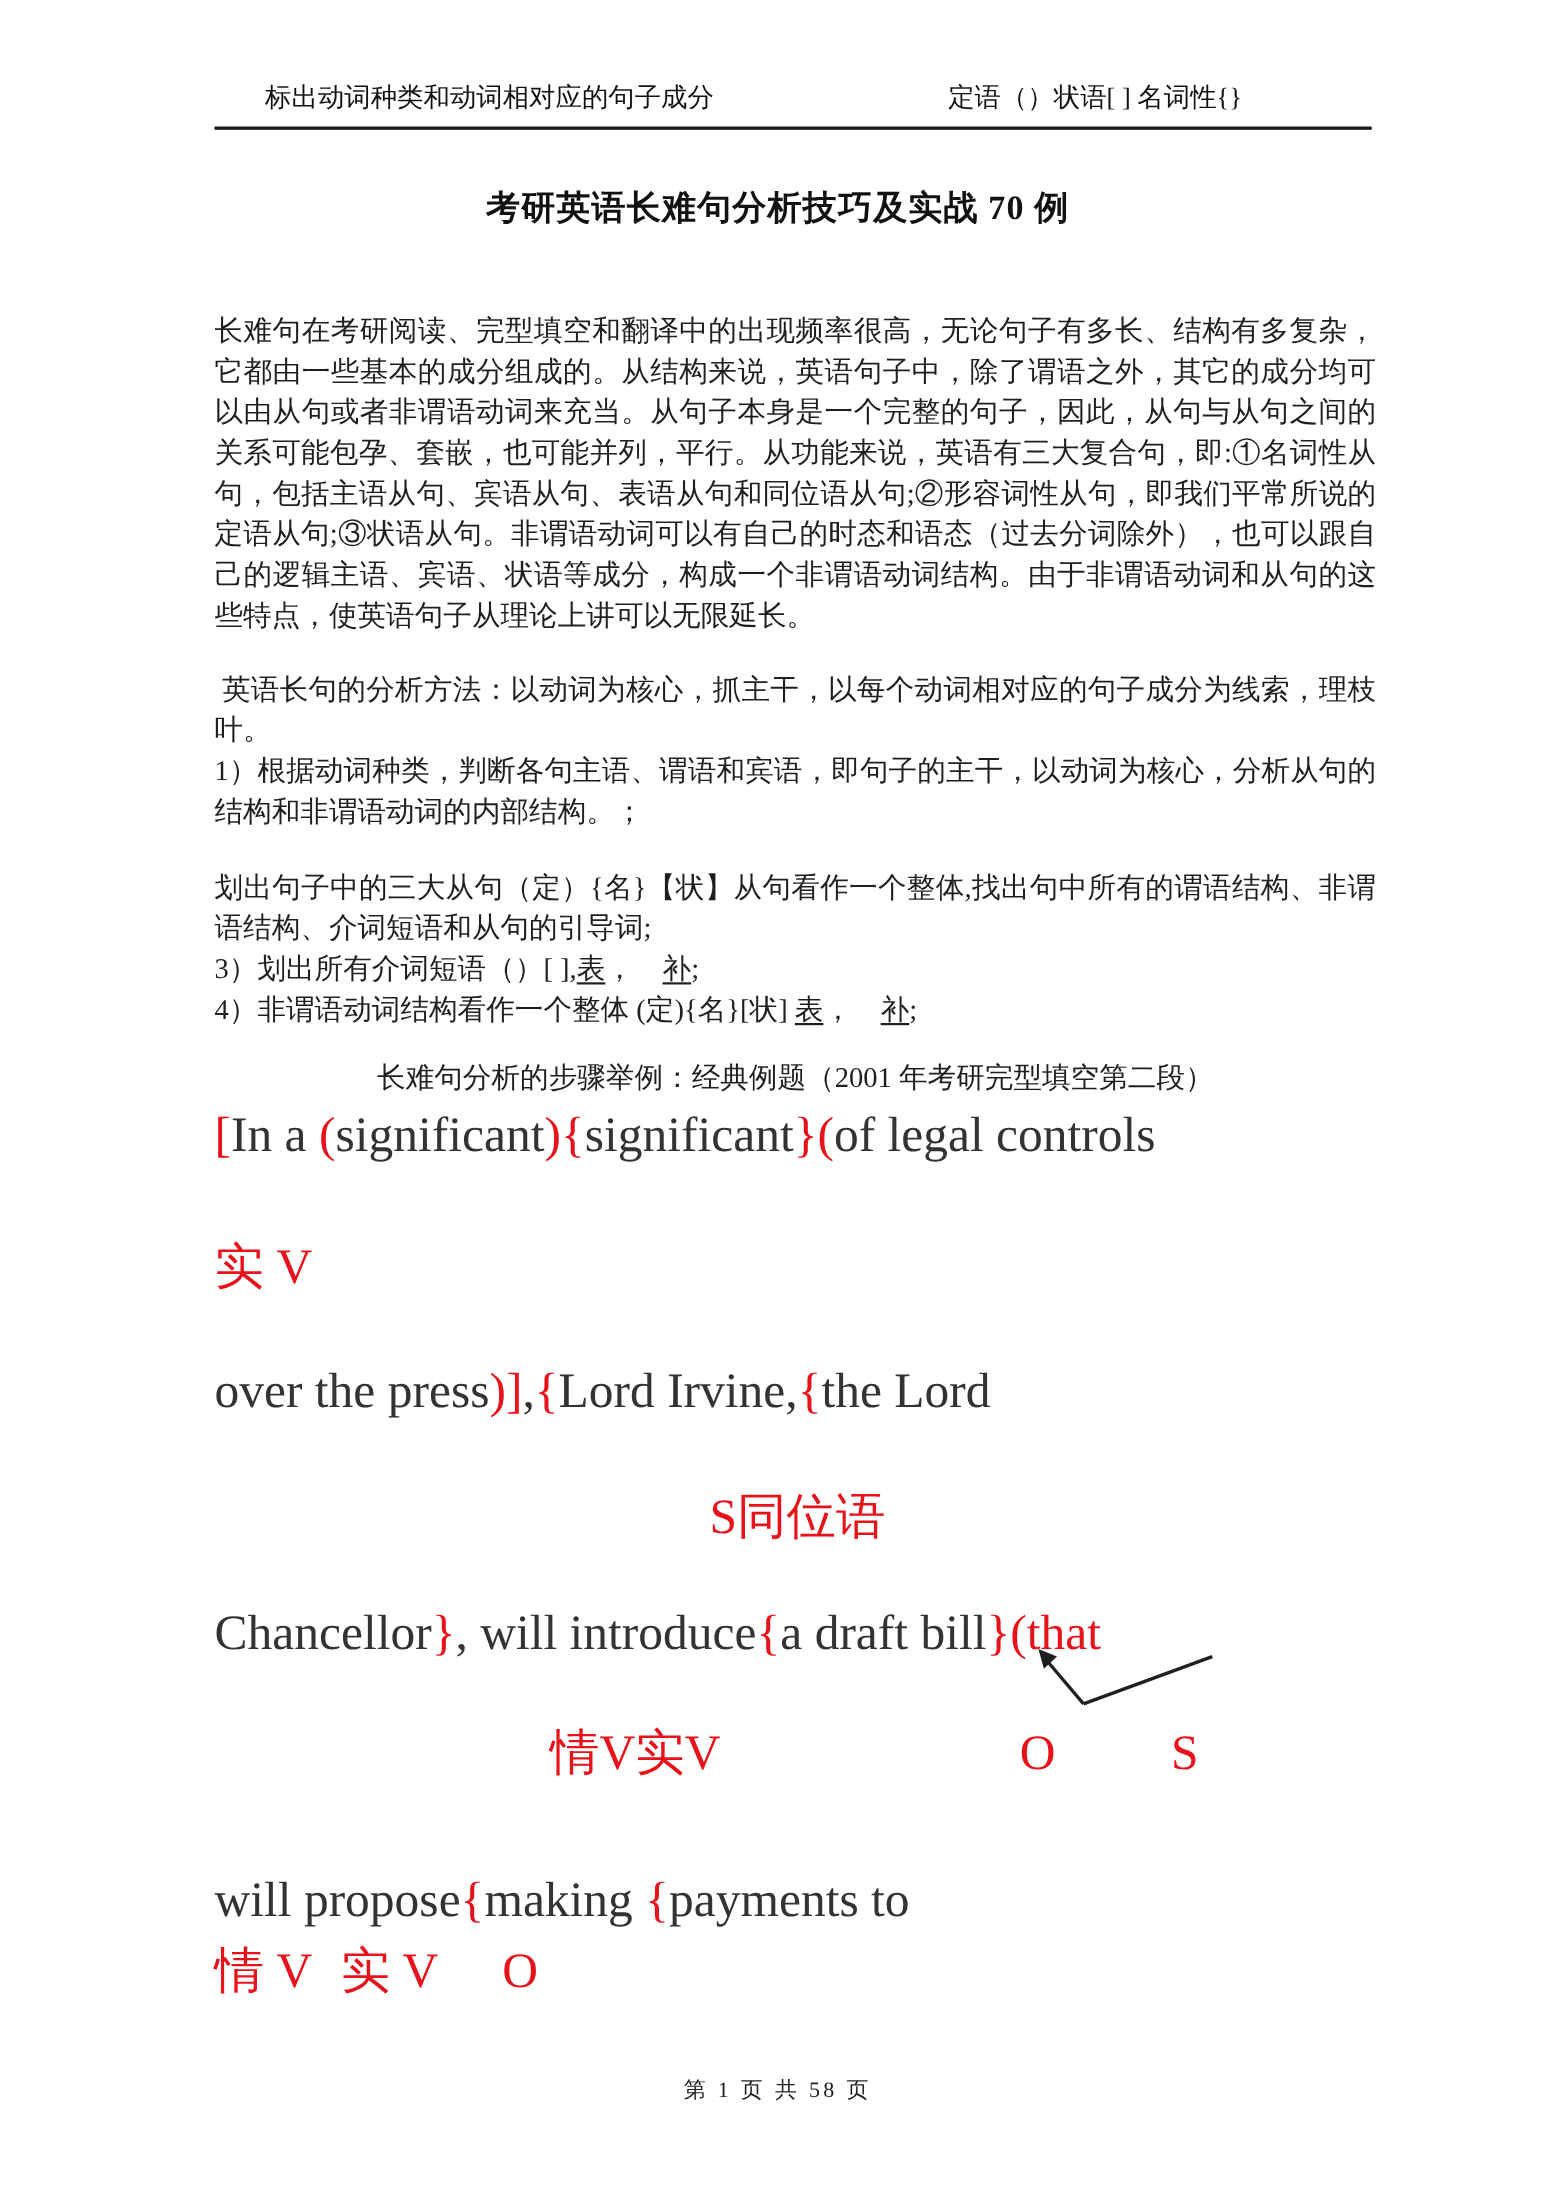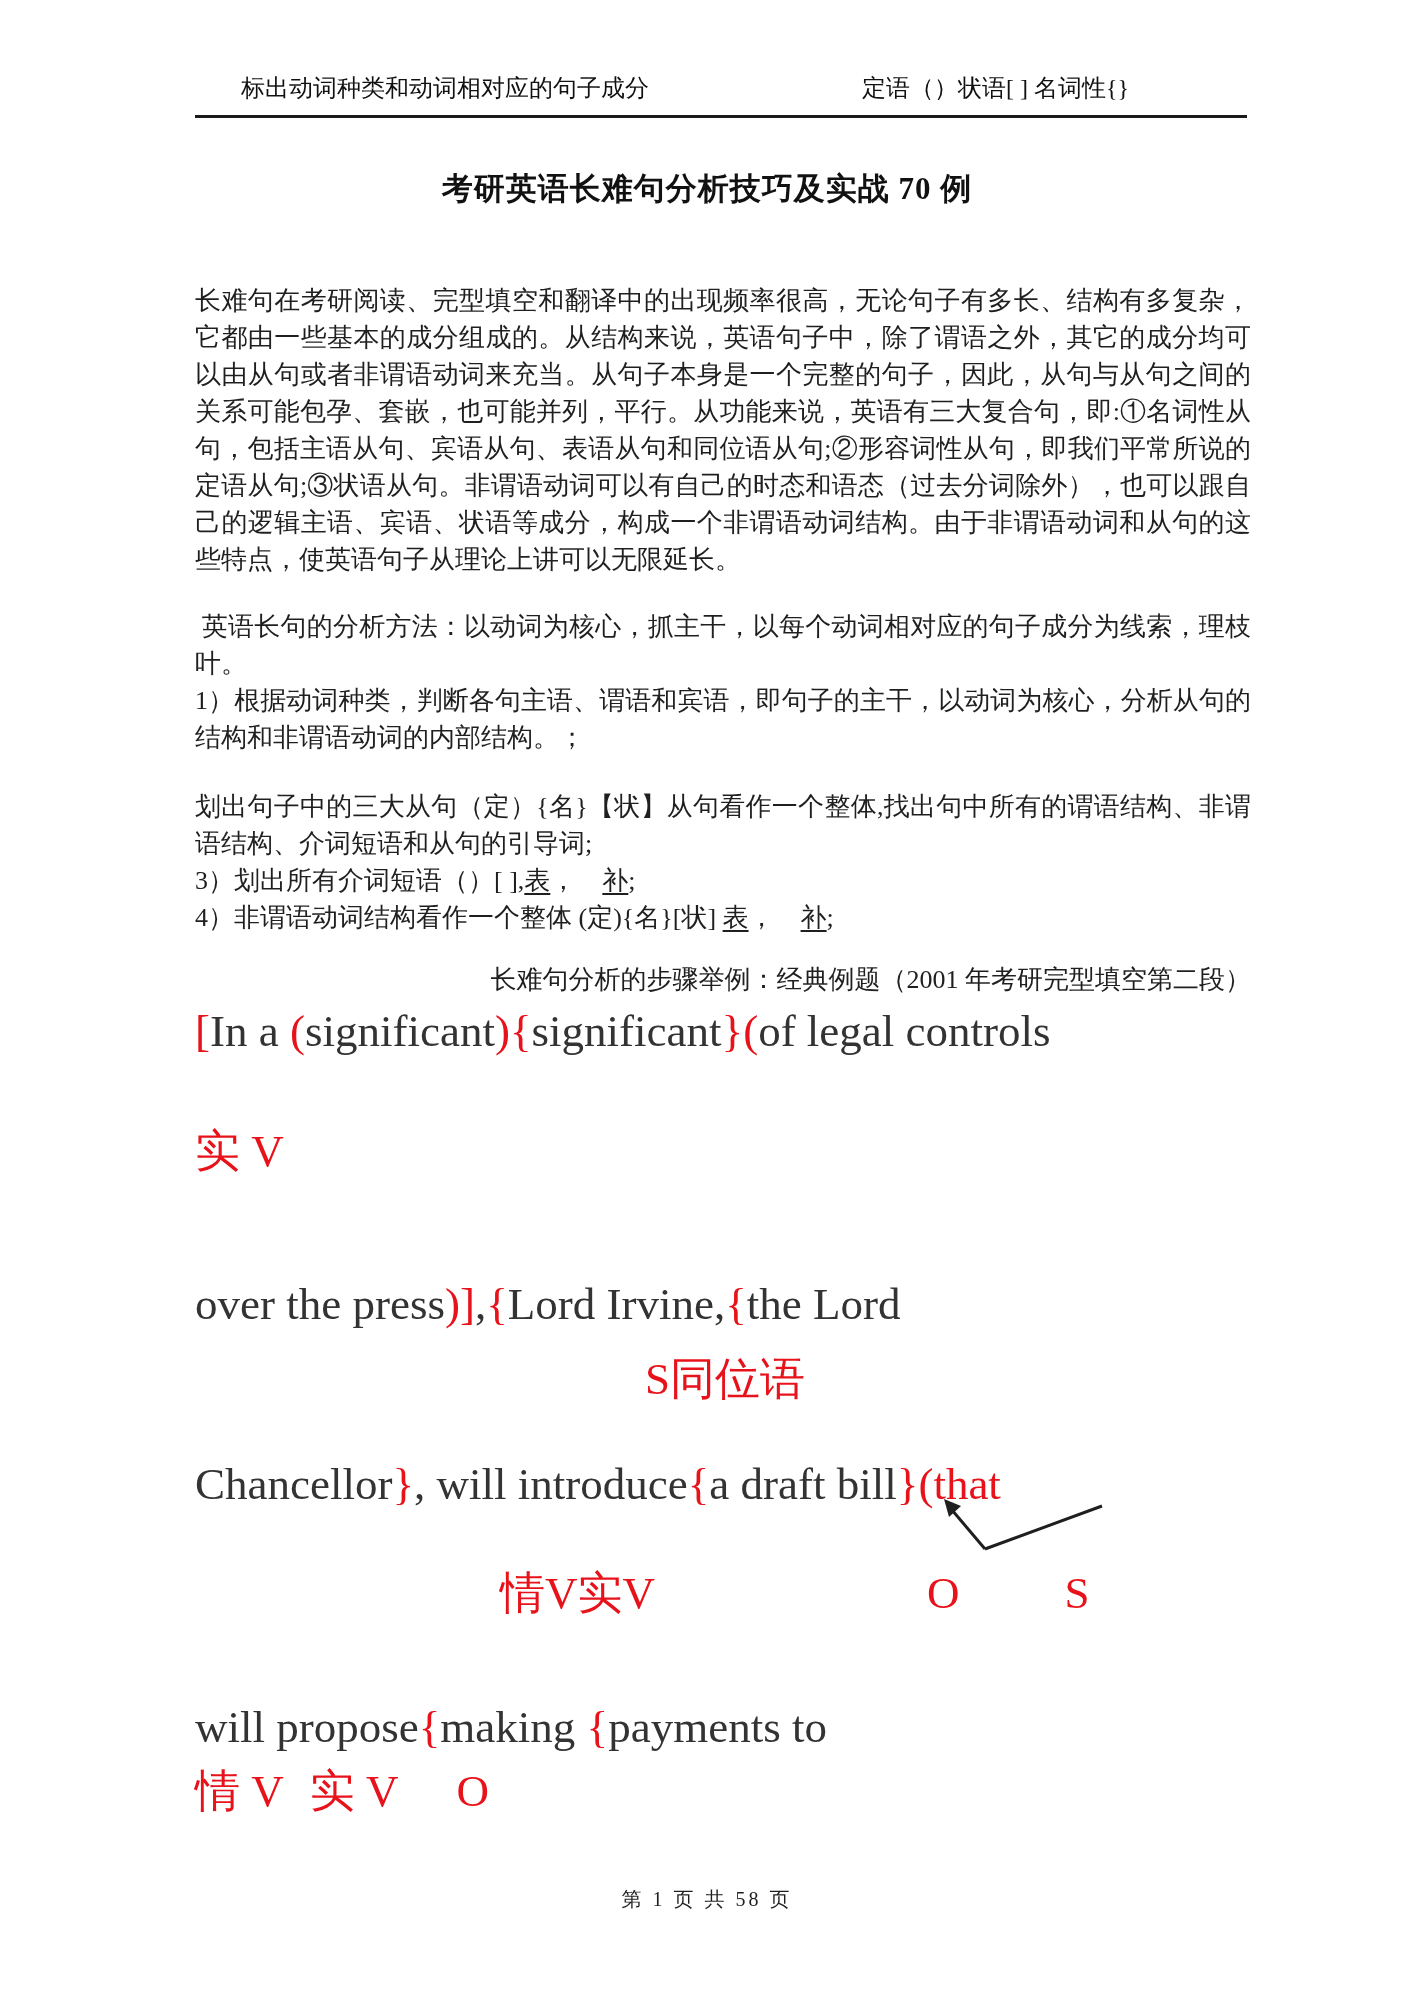--- a/index.html
+++ b/index.html
@@ -49,38 +49,38 @@
     left:195px;
     width:1056px;
     font-size:26px;
     line-height:37px;
     text-align:justify;
     color:#1f1f1f;
   }
   #intro{top:282px;}
   #method{top:608px;}
   #steps{top:788px;}
-  #stepref{top:961px;text-align:right;}
+  #stepref{top:961px;text-align:center;}
   .bu{text-decoration:underline;text-underline-offset:4px;}
   
   .ex{
     position:absolute;
     font-size:45px;
     line-height:58px;
     color:#333333;
     white-space:nowrap;
   }
   .ex .red{color:#e8121a;}
   .u{
     text-decoration-thickness:3px;
     text-underline-offset:8px;
   }
   #ex1{left:195px;top:1002px;}
   #ex2{left:195px;top:1122px;color:#e8121a;}
-  #ex3{left:195px;top:1235px;margin-top:40px;}
+  #ex3{left:195px;top:1235px;}
   #ex4{left:645px;top:1350px;color:#e8121a;}
   #ex5{left:195px;top:1455px;}
   #ex6{left:500px;top:1564px;color:#e8121a;}
   #ex7{left:195px;top:1654px;margin-top:44px;}
   #ex8{left:195px;top:1762px;color:#e8121a;}
   #ex4 .gap-a{}
   #ex6 .gap-o{margin-left:272px;}
   #ex6 .gap-s{margin-left:105px;}
   #ex8 .gap-v{margin-left:26px;}
   #ex8 .gap-o{margin-left:58px;}

